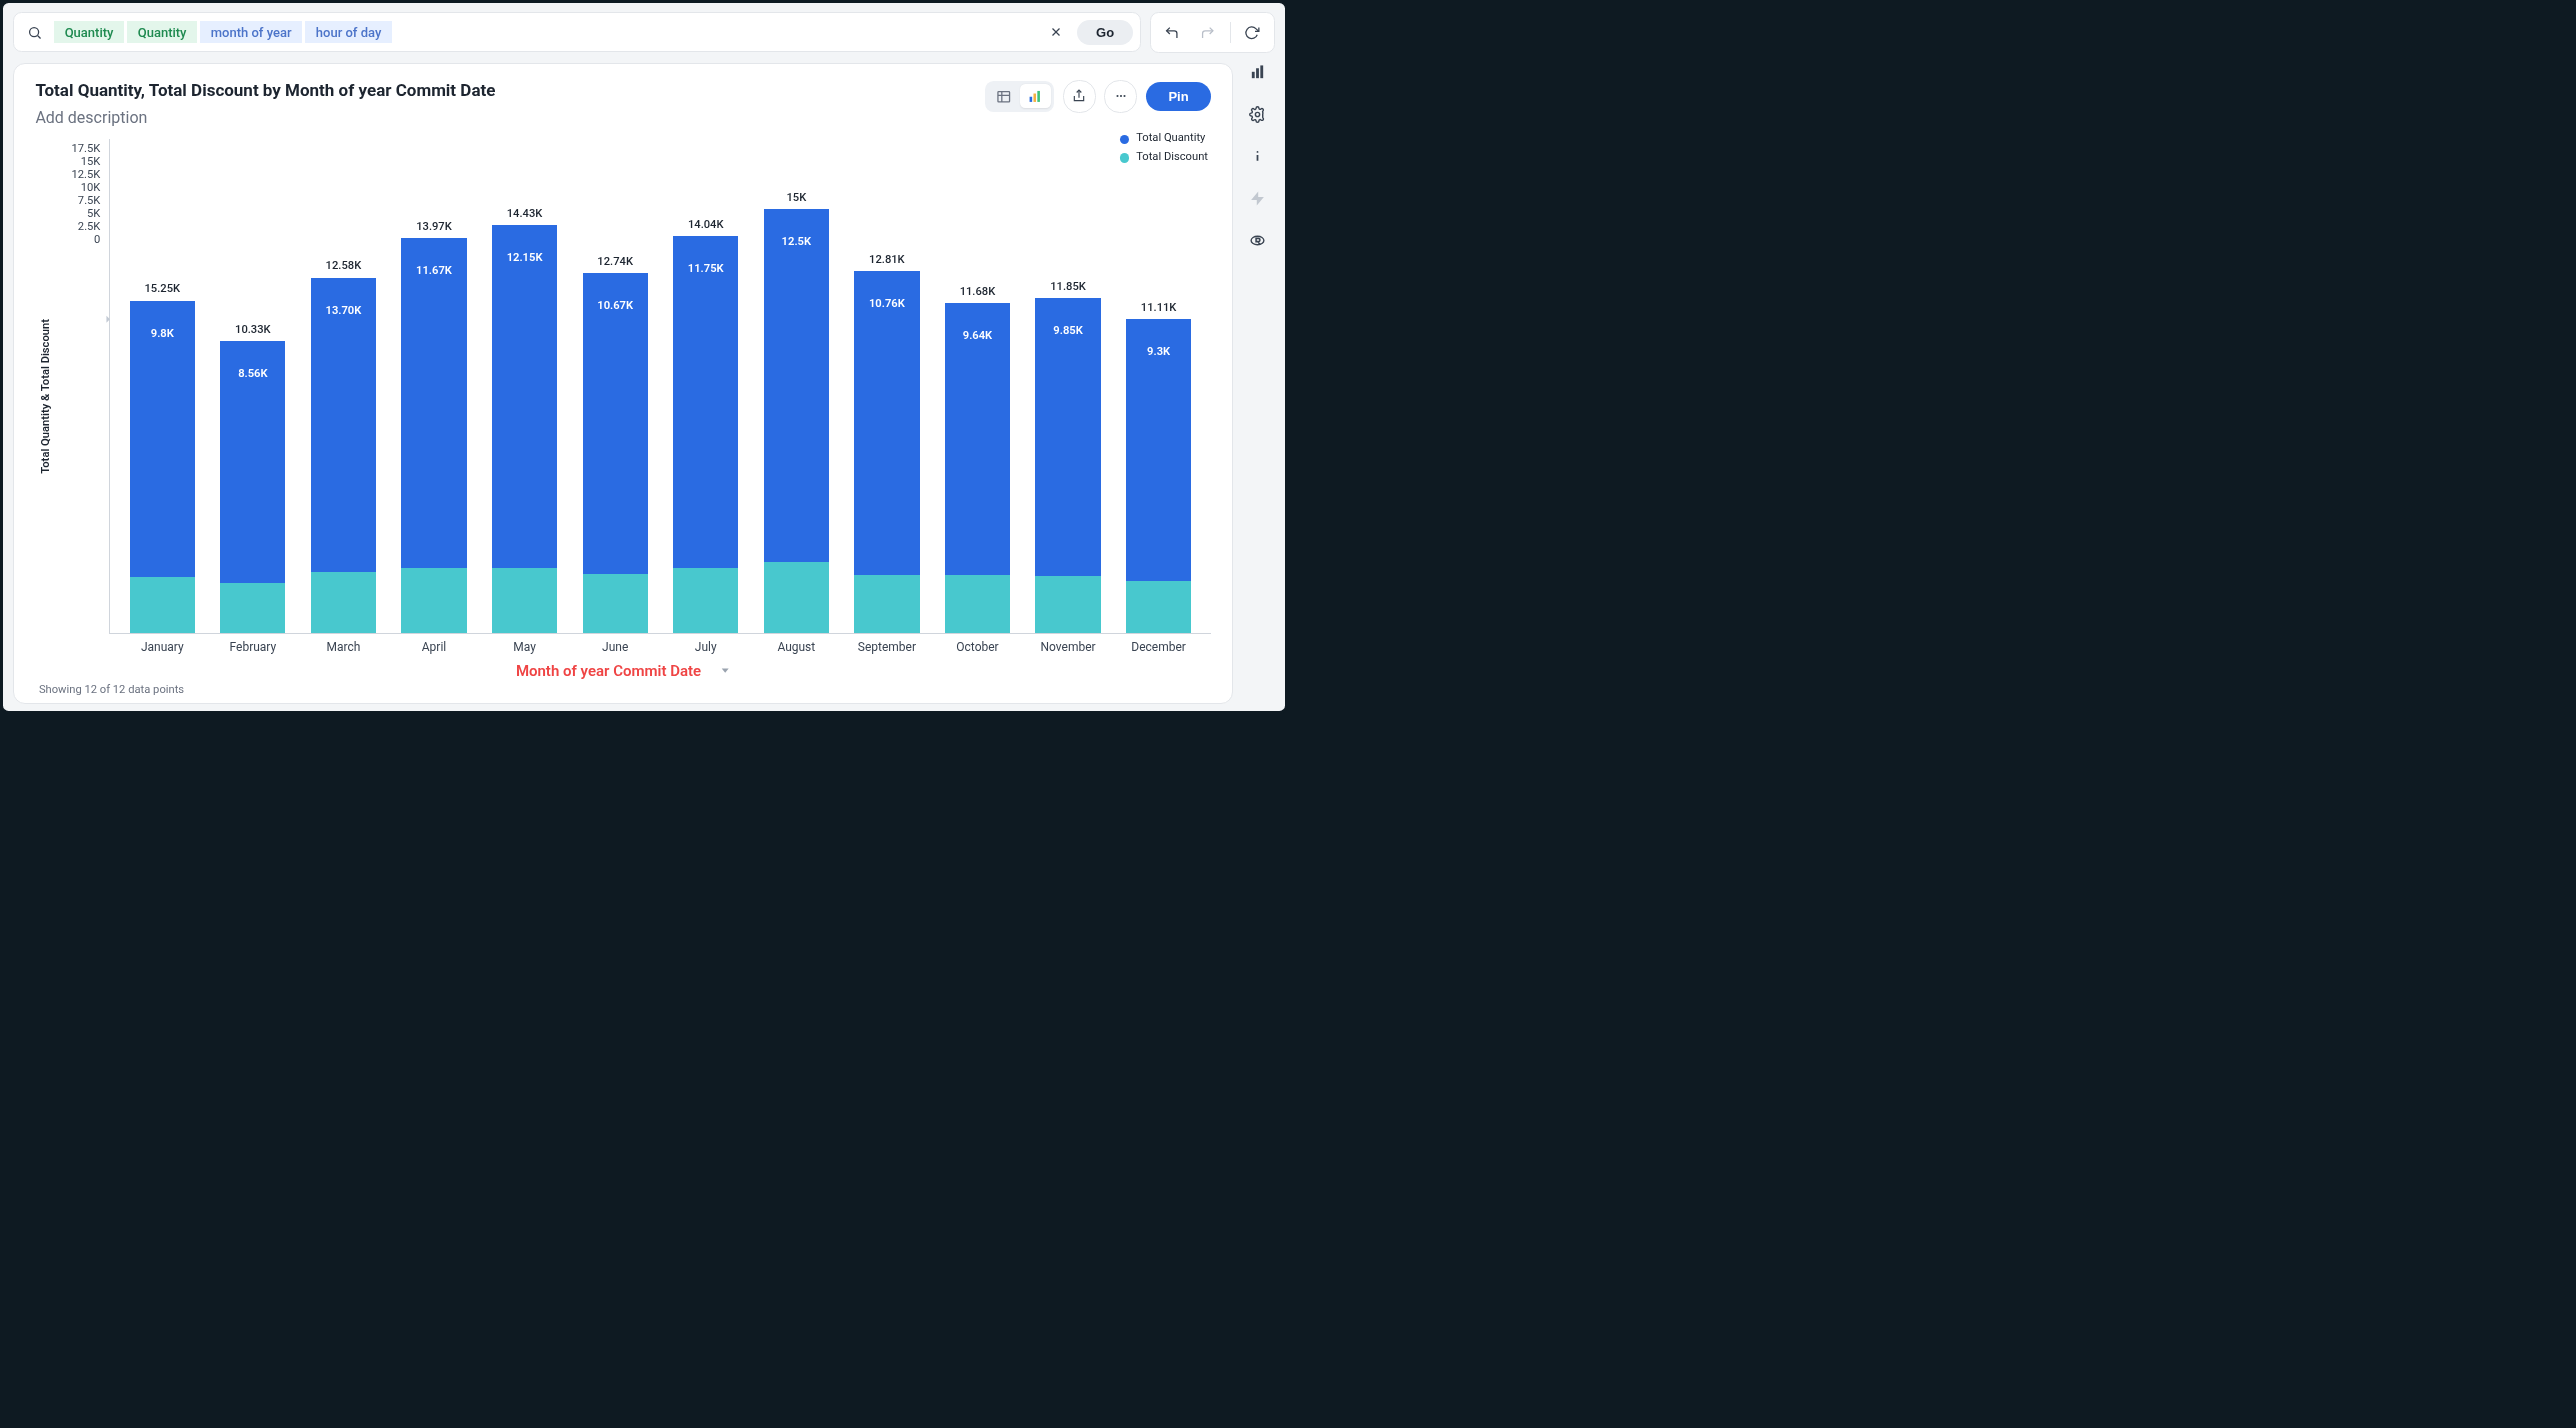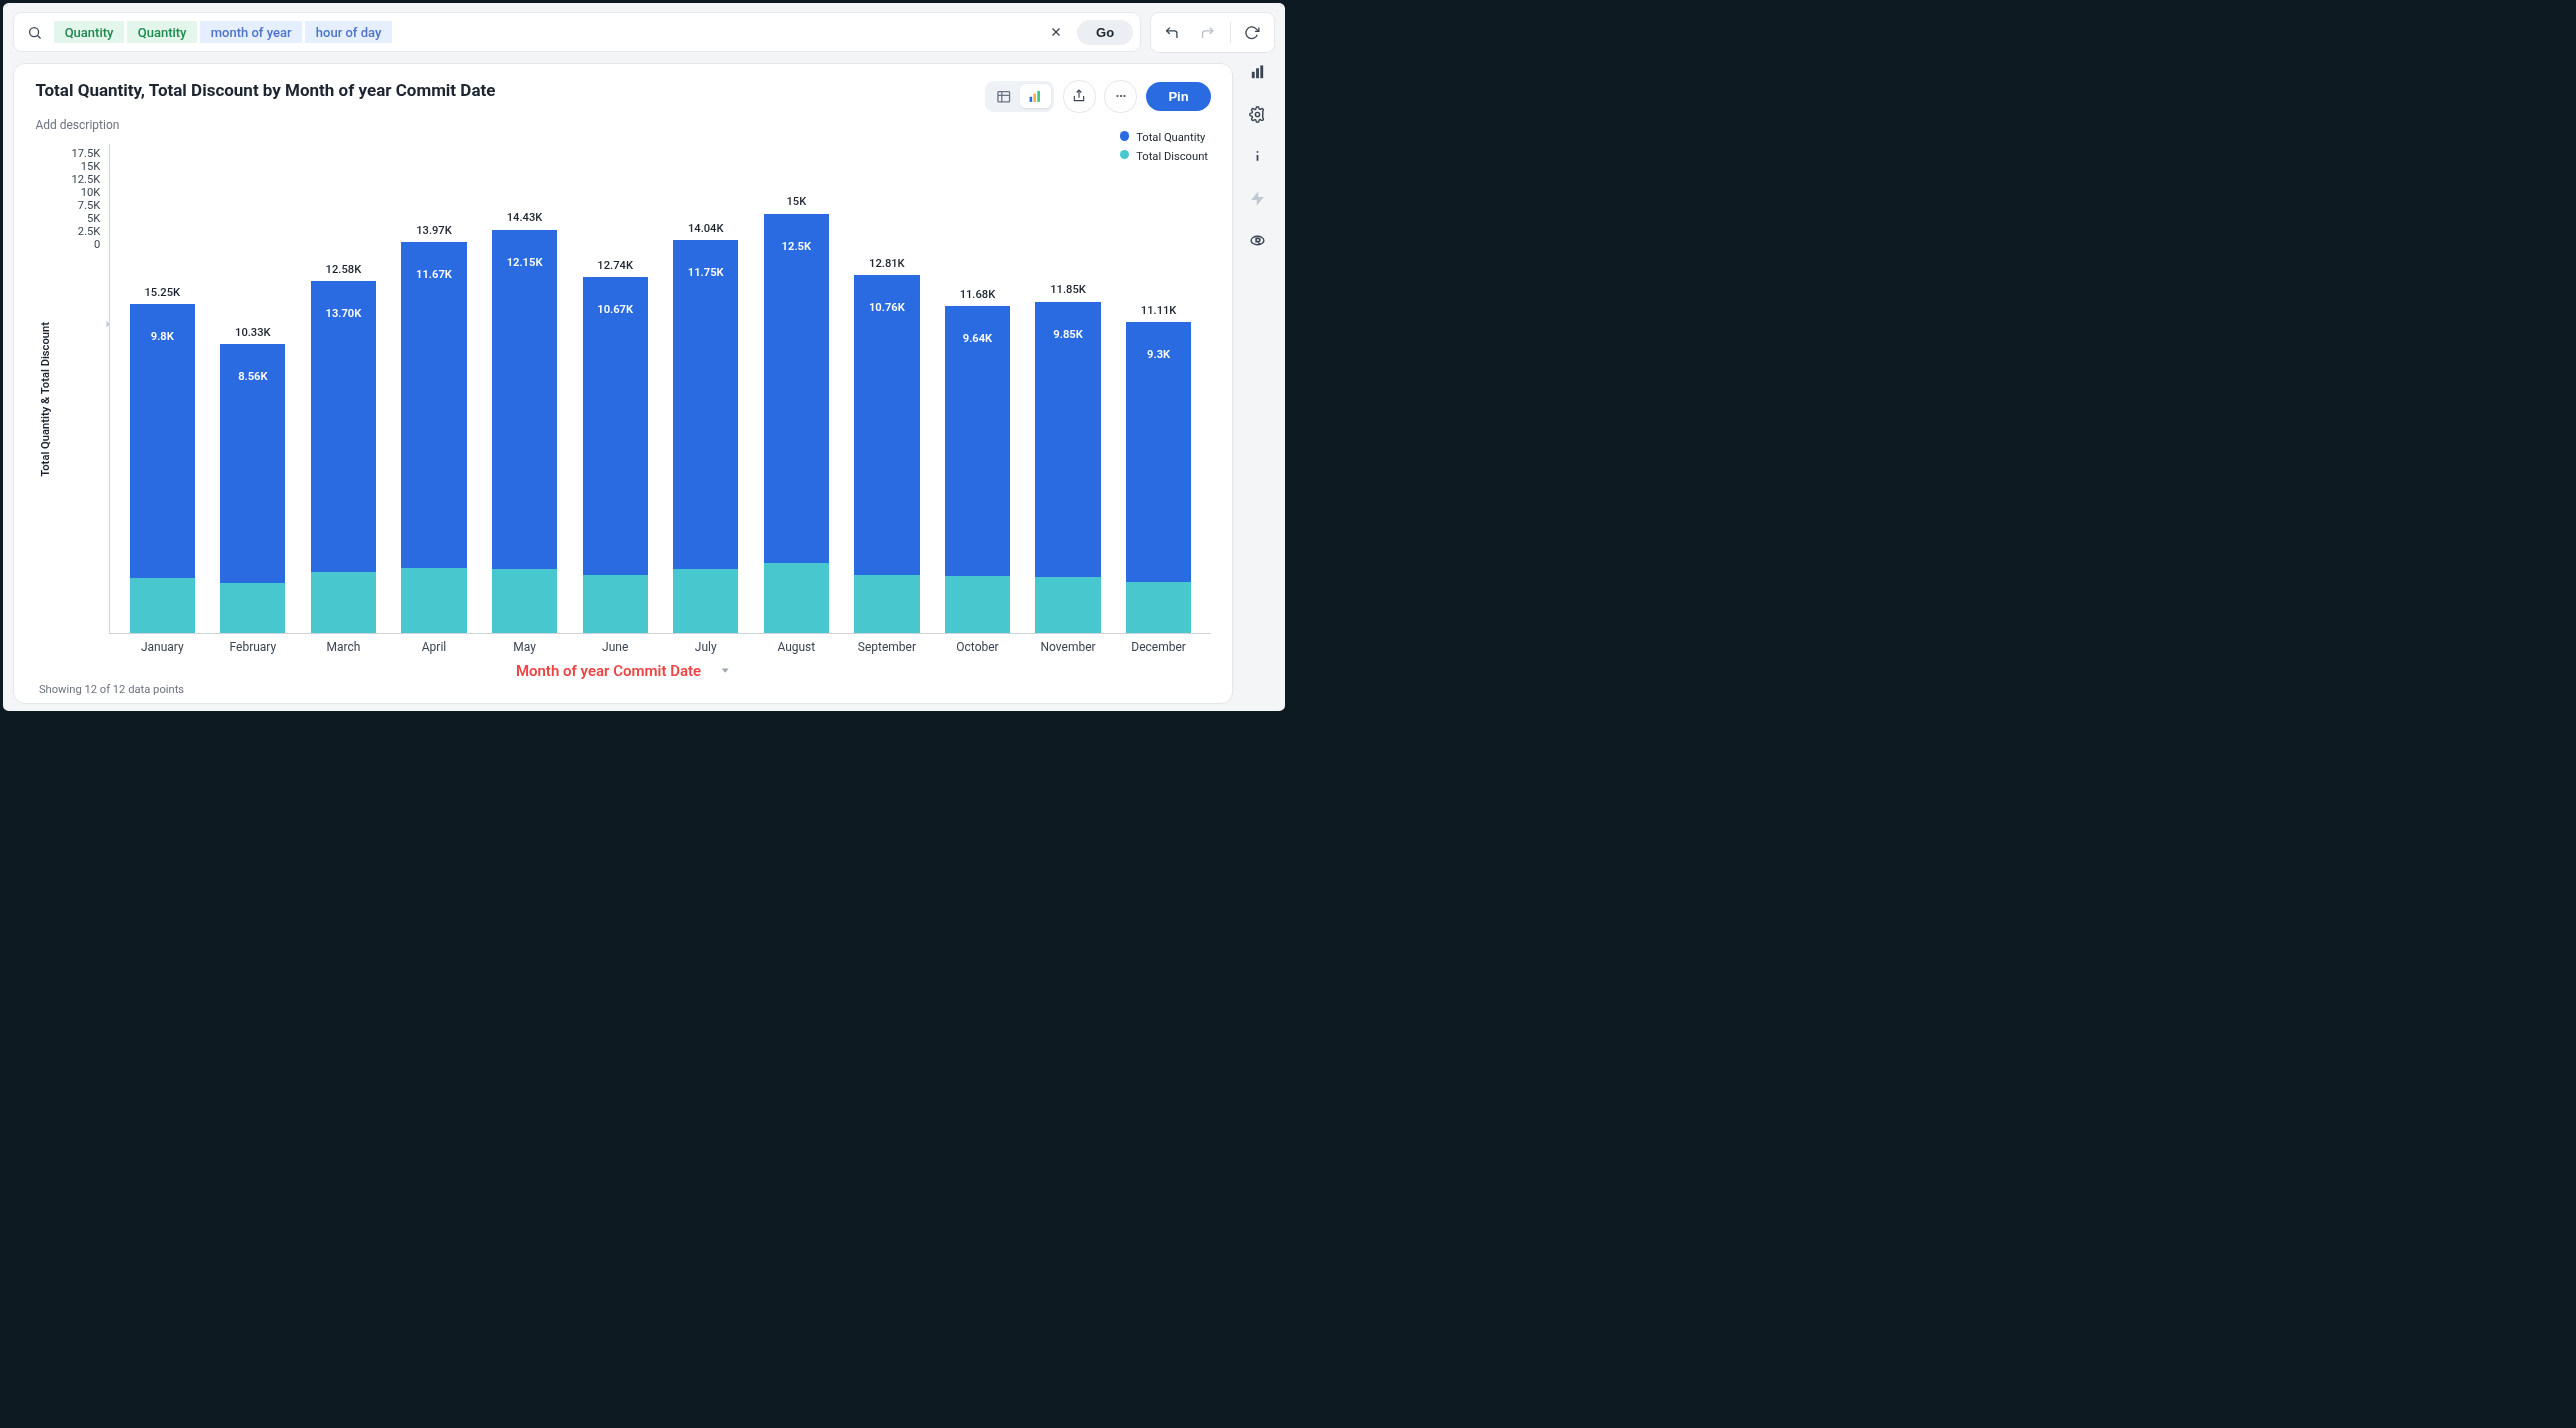--- a/index.html
+++ b/index.html
@@ -99,21 +99,21 @@
     flex-direction:column;
     position:relative;
     box-sizing:border-box;
   }
   .card-header {
     display:flex;
     align-items:flex-start;
     justify-content:space-between;
   }
   .title { font-size:17px; font-weight:700; }
-  .subtitle { font-size:12px; color:var(--muted); margin-top:18px; cursor:text; }
+  .subtitle { font-size:16px; color:var(--muted); margin-top:8px; cursor:text; }
   .header-actions { display:flex; align-items:center; gap:8.6px; }
   .seg-toggle {
     display:flex; gap:0;
     background:#eef1f5;
     border-radius:8.6px;
     padding:3.5px;
   }
   .seg-toggle .seg {
     width:31px; height:24px; border-radius:5.2px;
     display:inline-flex; align-items:center; justify-content:center;
@@ -147,21 +147,21 @@
   .rail-btn.disabled { color:#c2c8d0; cursor:default; }
   .rail-btn svg { width:17px; height:17px; }
 
   
   .legend {
     position:absolute;
     right:24px; top:67px;
     display:flex; flex-direction:column; gap:5.2px;
     font-size:11.2px;
   }
-  .legend-item { display:flex; align-items:flex-start; gap:7px; }
+  .legend-item { display:flex; align-items:flex-end; gap:7px; }
   .dot { width:9.5px; height:9.5px; border-radius:50%; }
   .dot.blue { background:var(--blue); }
   .dot.cyan { background:var(--cyan); }
 
   
   .chart-wrap {
     flex:1;
     display:flex;
     margin-top:12px;
     min-height:0;

